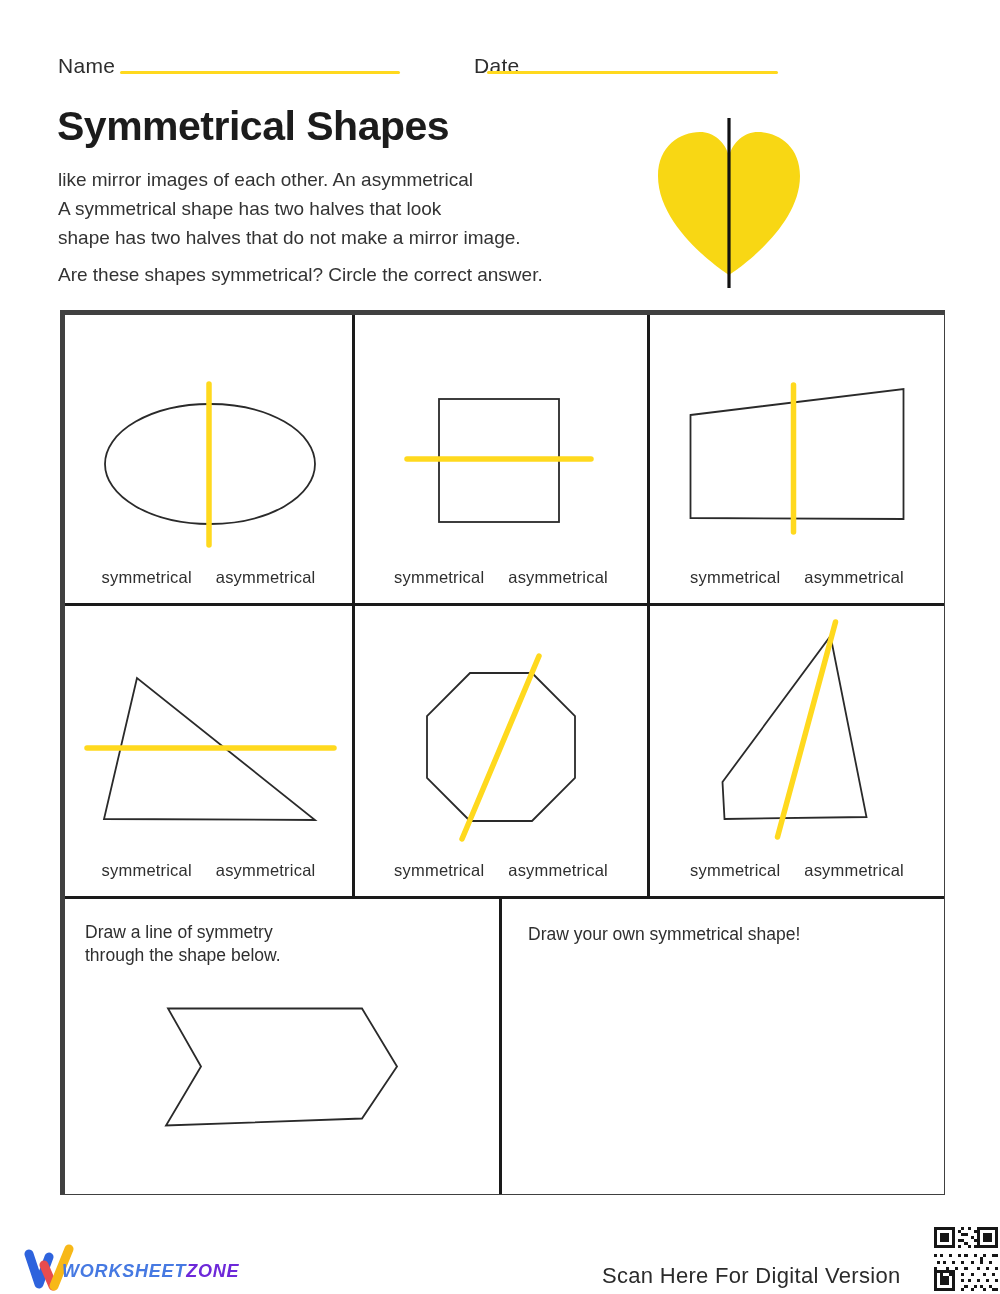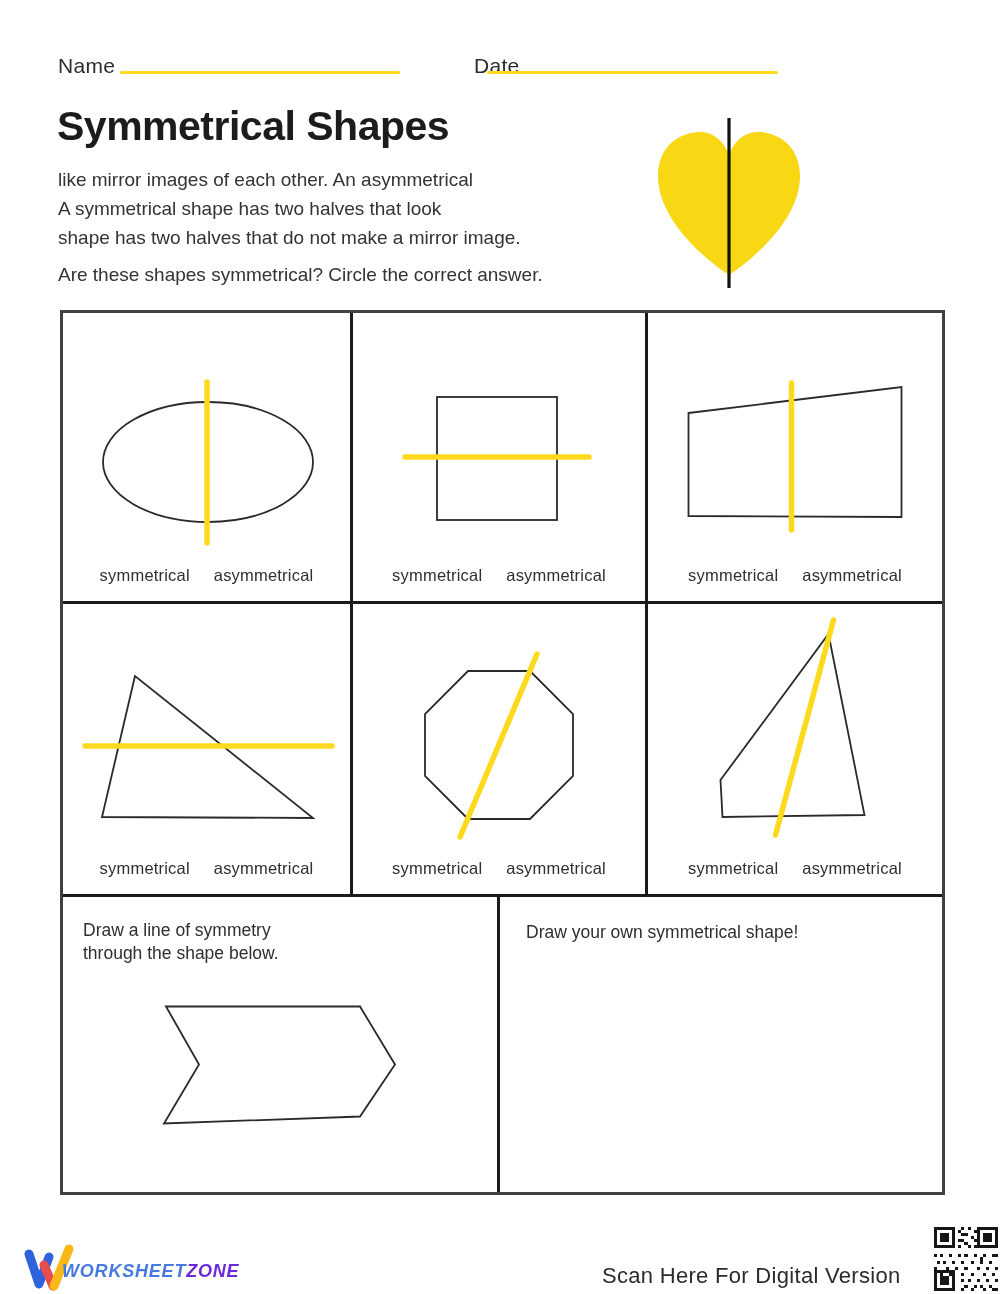--- a/index.html
+++ b/index.html
@@ -9,21 +9,21 @@
   }
   .abs{position:absolute;}
   
   .field-label{font-size:21px;letter-spacing:.3px;color:#2d2d2d;}
   .write-line{height:3px;background:#FFD91E;border-radius:2px;}
   
   .title{font-size:41px;font-weight:800;color:#1c1c1c;letter-spacing:-.5px;}
   .intro-line{font-size:19px;line-height:29px;color:#333333;}
   .instruction{font-size:19px;color:#333333;}
   
-  .grid{left:60px;top:310px;width:885px;height:885px;border:3px solid #404040;box-sizing:border-box;background:#fff;}
+  .grid{left:60px;top:310px;width:885px;height:885px;border:5px solid #404040;box-sizing:border-box;background:#fff;}
   .cell{position:absolute;box-sizing:border-box;background:#fff;}
   .b-r{border-right:3px solid #1a1a1a;}
   .b-b{border-bottom:3px solid #1a1a1a;}
   .cell svg{position:absolute;left:0;top:0;width:100%;height:100%;}
   .answers{position:absolute;left:0;right:0;bottom:16px;display:flex;justify-content:center;gap:24px;
            font-size:16.5px;color:#2f2f2f;letter-spacing:.2px;}
   .answers span{cursor:pointer;}
   .prompt{font-size:17.5px;line-height:23px;color:#2f2f2f;}
   
   .brand-text{font-size:18px;font-weight:700;letter-spacing:.8px;font-style:italic;}

